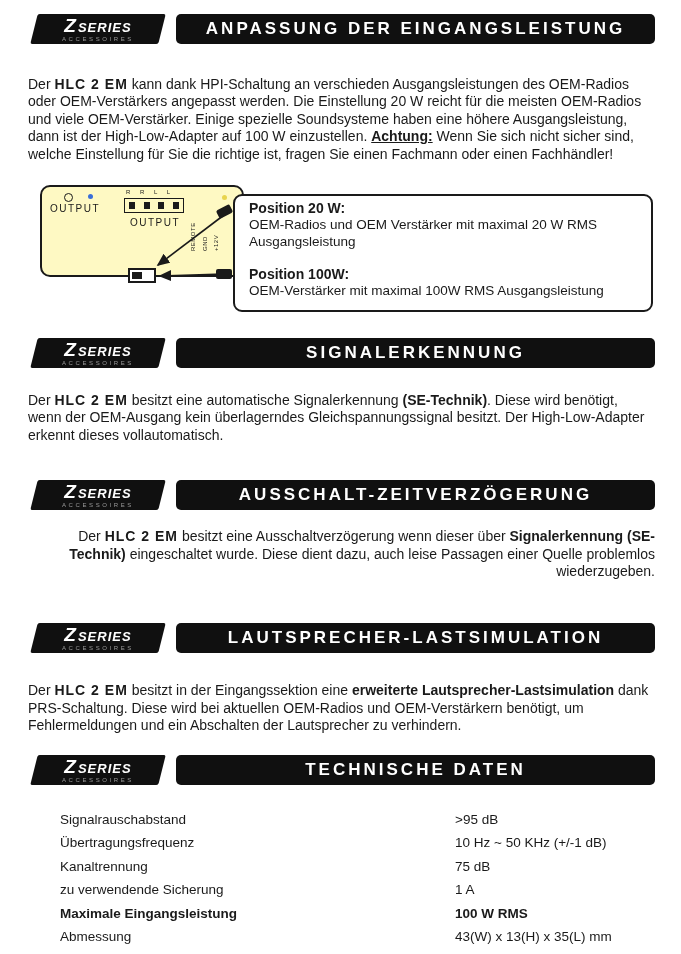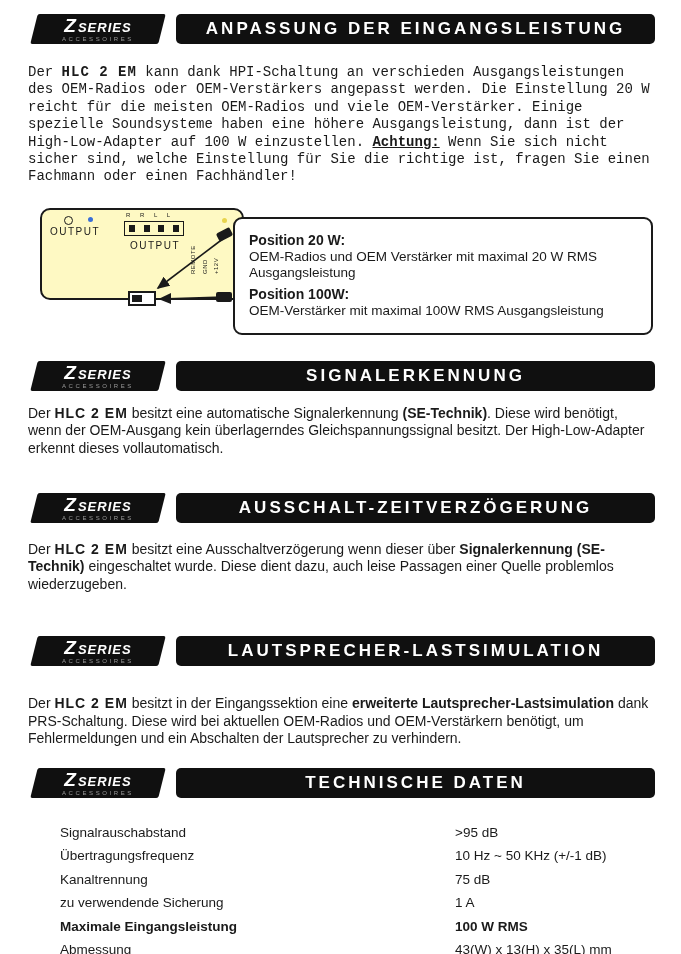--- a/index.html
+++ b/index.html
@@ -21,23 +21,23 @@
   .logo-z{font-size:19px;font-style:italic;font-weight:bold;margin-right:2px;}
   .logo-series{font-size:13px;font-style:italic;font-weight:bold;letter-spacing:1px;}
   .logo-sub{font-size:6px;letter-spacing:2.6px;color:#9a9a9a;margin-top:1px;text-align:right;}
   .bar{
     flex:1;background:#101010;color:#ffffff;border-radius:5px;
     display:flex;align-items:center;justify-content:center;
     font-weight:bold;font-size:17px;letter-spacing:3px;white-space:nowrap;
   }
   
   .para{font-size:14px;line-height:17.4px;margin:0;}
-  .p1{margin-top:20px;font-family:Liberation Mono, monospace;}
-  .p2{margin-top:14px;}
-  .p3{margin-top:18px;}
+  .p1{margin-top:32px;}
+  .p2{margin-top:24px;}
+  .p3{margin-top:18px;text-align:right;}
   .p4{margin-top:29px;}
   .h2m{margin-top:13px;}
   .h3m{margin-top:36px;}
   .h4m{margin-top:43px;}
   .h5m{margin-top:20px;}
   .b{font-weight:bold;}
   .bu{font-weight:bold;text-decoration:underline;}
   .hlc{font-weight:bold;letter-spacing:1px;}
   
   .diagram{position:relative;height:148px;margin-top:14px;}
@@ -69,25 +69,25 @@
     border:2px solid #1a1a1a;background:#fff;box-sizing:border-box;
   }
   .switch-knob{position:absolute;left:2px;top:2px;width:10px;height:7px;background:#1a1a1a;}
   .arrows{position:absolute;left:0;top:0;pointer-events:none;}
   .plug{position:absolute;background:#1a1a1a;border-radius:2px;}
   .plug1{left:189px;top:30px;width:15px;height:9px;transform:rotate(-28deg);}
   .plug2{left:188px;top:92px;width:16px;height:10px;}
   .infobox{
     position:absolute;left:205px;top:17px;width:420px;height:118px;
     border:2px solid #1a1a1a;border-radius:9px;box-sizing:border-box;
-    padding:13px 14px;background:#fff;
+    padding:4px 14px;background:#fff;
   }
   .info-title{font-weight:bold;font-size:14px;line-height:17px;}
   .info-text{font-size:13.5px;line-height:16.5px;}
-  .info-block + .info-block{margin-top:4px;}
+  .info-block + .info-block{margin-top:16px;}
   
   .tech{margin-top:23px;padding-left:32px;}
   .trow{display:flex;align-items:center;height:23.5px;font-size:13.5px;}
   .trow .tlabel{width:395px;flex:0 0 395px;}
   .trow.bold{font-weight:bold;}
 </style>
 </head>
 <body>
 
 <div class="page">

